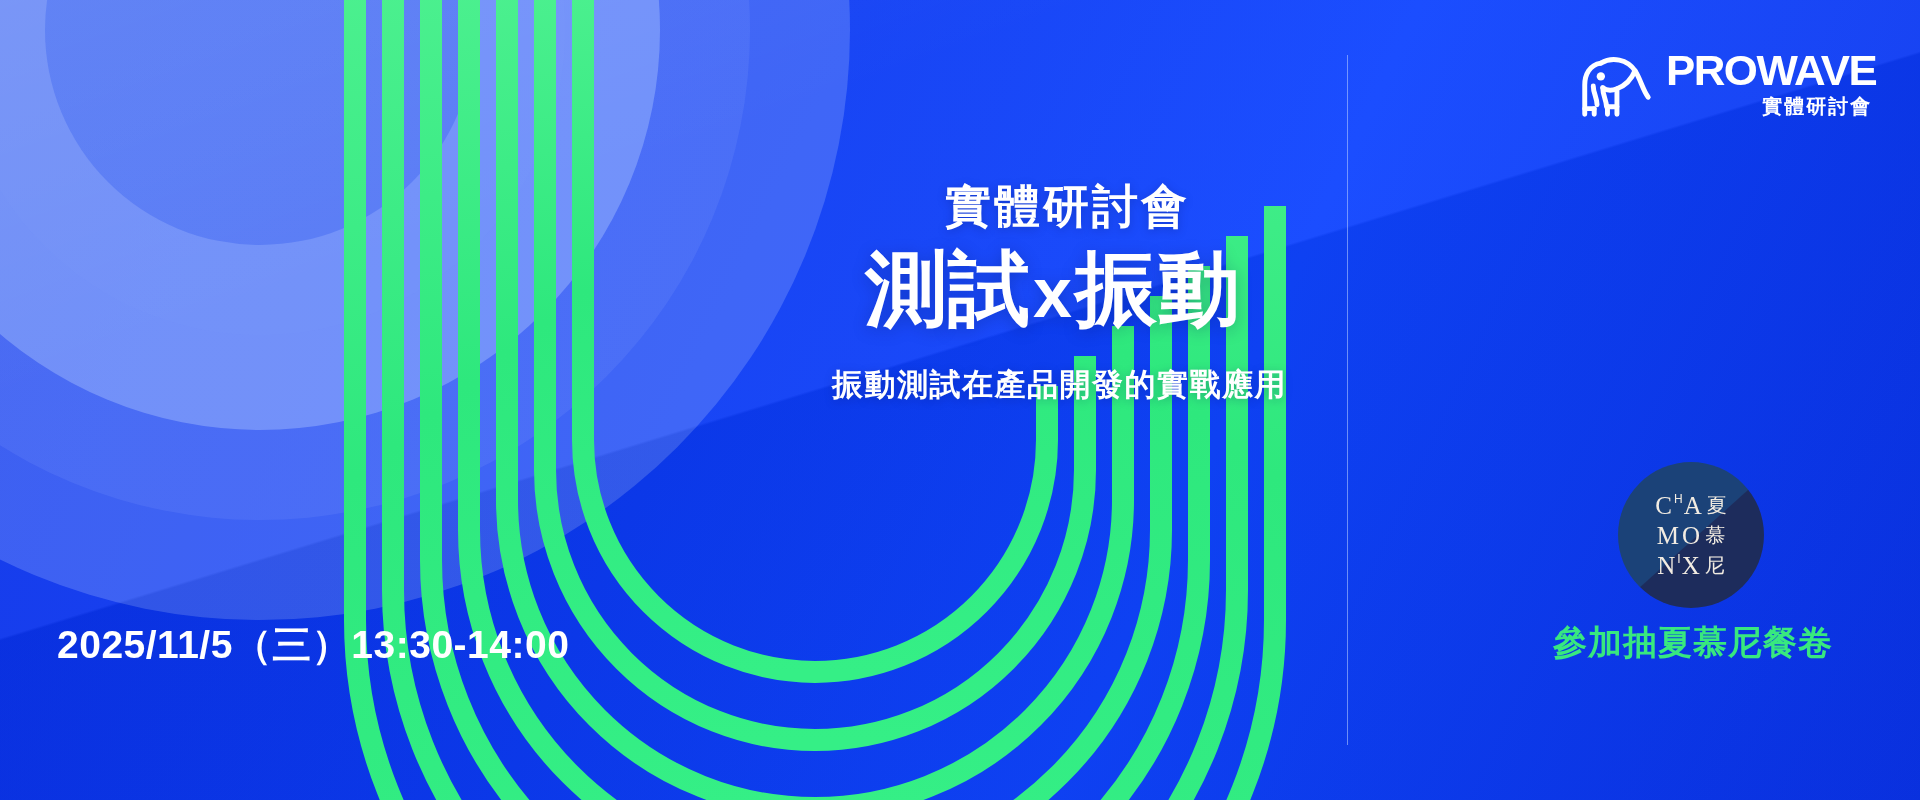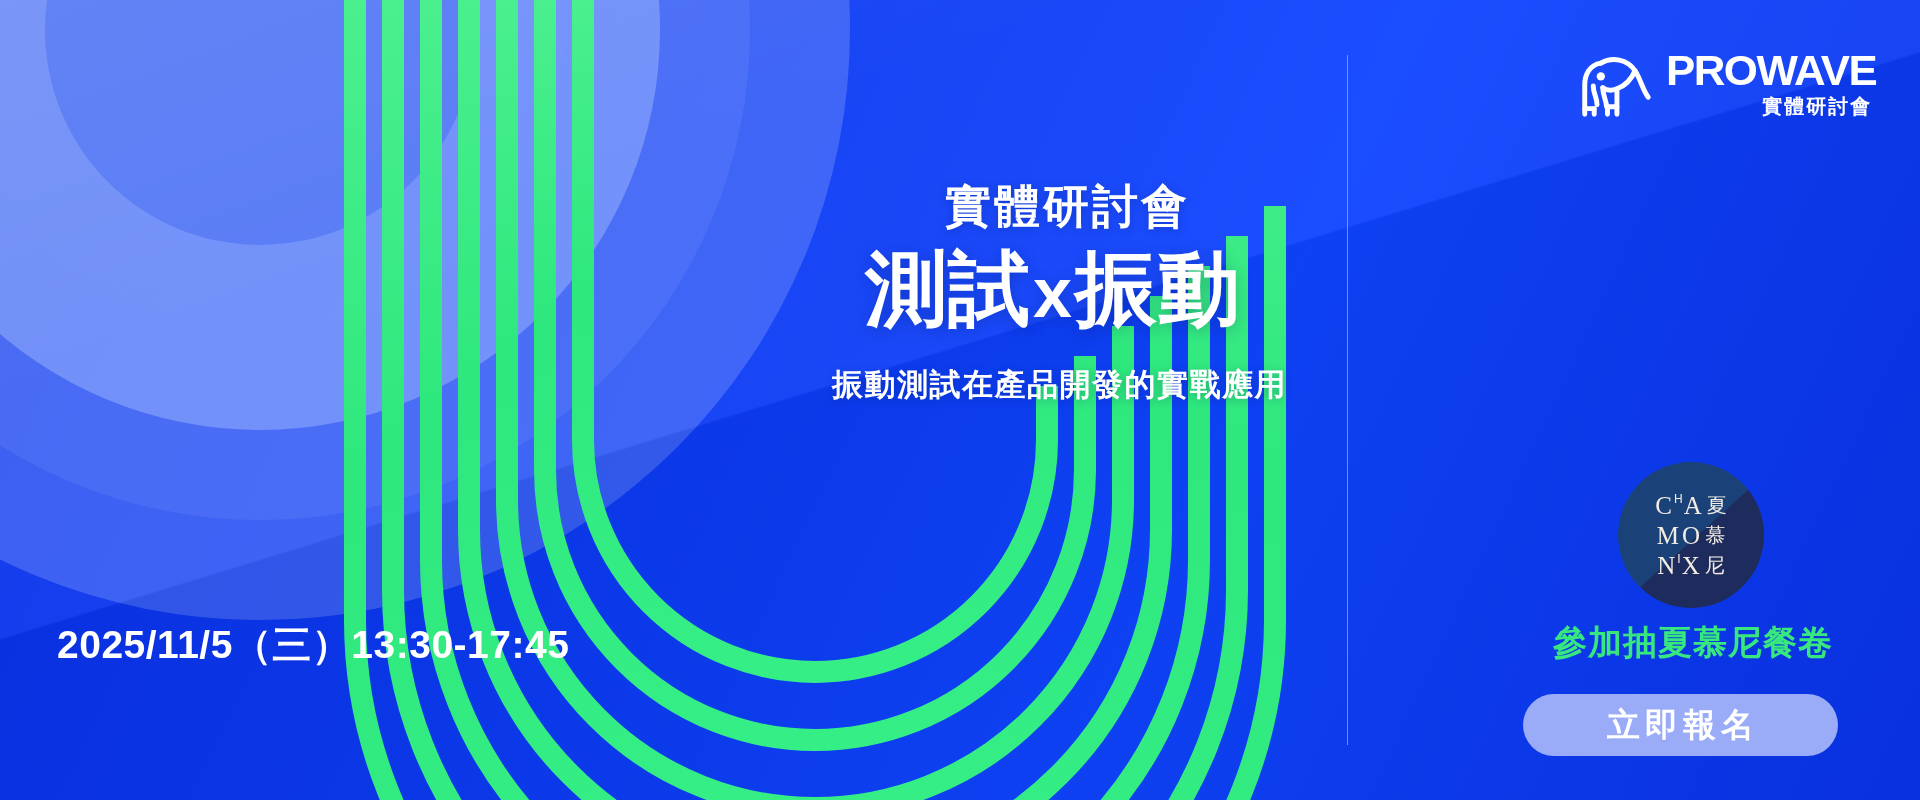--- a/index.html
+++ b/index.html
@@ -182,21 +182,21 @@
 
   <div class="kicker">實體研討會</div>
 
   <div class="headline">
     <span>測試</span><span class="x">x</span><span>振動</span>
   </div>
 
   <div class="subhead">振動測試在產品開發的實戰應用</div>
 
   <div class="info">
-    <div class="info-date">2025/11/5（三）13:30-17:45</div>
+    <div class="info-date">2025/11/5（三）13:30-14:00</div>
   </div>
 
   <div class="cham">
     <div class="cham-grid">
       <div class="cham-row">
         <span class="cham-lat">C</span>
           <span class="cham-sup">H</span>
           <span class="cham-lat">A</span>
           <span class="cham-cn">夏</span>
       </div>
@@ -210,17 +210,14 @@
         <span class="cham-lat">N</span>
           <span class="cham-sup">I</span>
           <span class="cham-lat">X</span>
           <span class="cham-cn">尼</span>
       </div>
     </div>
   </div>
 
   <div class="promo">參加抽夏慕尼餐卷</div>
 
-  <button class="cta">
-    <span class="cta-label">立即報名</span>
-  </button>
 
 </div>
 
 </body></html>

